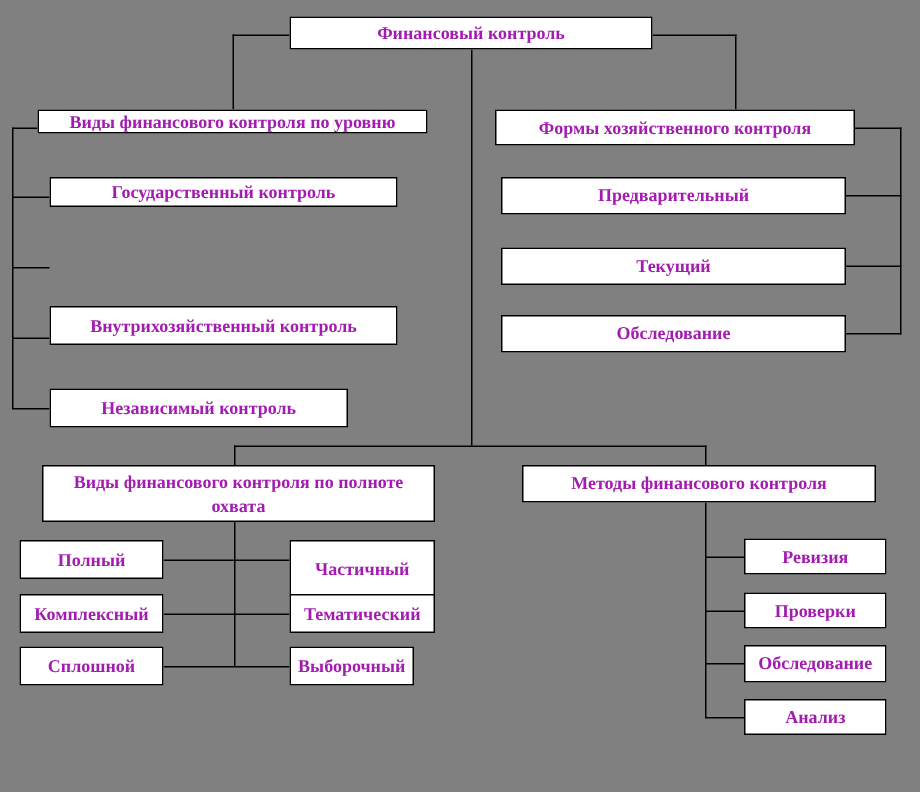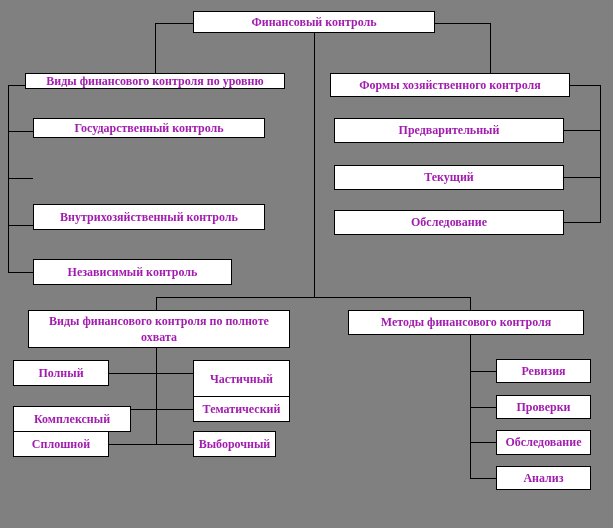--- a/index.html
+++ b/index.html
@@ -81,21 +81,21 @@
   <div class="box" style="left:33px;top:204px;width:232px;height:26px">Внутрихозяйственный контроль</div>
   <div class="box" style="left:33px;top:259px;width:199px;height:26px">Независимый контроль</div>
 
   <div class="box" style="left:330px;top:73px;width:240px;height:24px">Формы хозяйственного контроля</div>
   <div class="box" style="left:334px;top:118px;width:230px;height:25px">Предварительный</div>
   <div class="box" style="left:334px;top:165px;width:230px;height:25px">Текущий</div>
   <div class="box" style="left:334px;top:210px;width:230px;height:25px">Обследование</div>
 
   <div class="box" style="left:28px;top:310px;width:262px;height:38px">Виды финансового контроля по полноте охвата</div>
   <div class="box small" style="left:13px;top:360px;width:96px;height:26px">Полный</div>
-  <div class="box small" style="left:13px;top:406px;width:118px;height:26px">Комплексный</div>
+  <div class="box small" style="left:13px;top:396px;width:96px;height:26px">Комплексный</div>
   <div class="box small" style="left:13px;top:431px;width:96px;height:26px">Сплошной</div>
   <div class="box small" style="left:193px;top:360px;width:97px;height:38px">Частичный</div>
   <div class="box small" style="left:193px;top:396px;width:97px;height:26px">Тематический</div>
   <div class="box small" style="left:193px;top:431px;width:83px;height:26px">Выборочный</div>
 
   <div class="box" style="left:348px;top:310px;width:236px;height:25px">Методы финансового контроля</div>
   <div class="box small" style="left:496px;top:359px;width:95px;height:24px">Ревизия</div>
   <div class="box small" style="left:496px;top:395px;width:95px;height:24px">Проверки</div>
   <div class="box small" style="left:496px;top:430px;width:95px;height:25px">Обследование</div>
   <div class="box small" style="left:496px;top:466px;width:95px;height:24px">Анализ</div>

